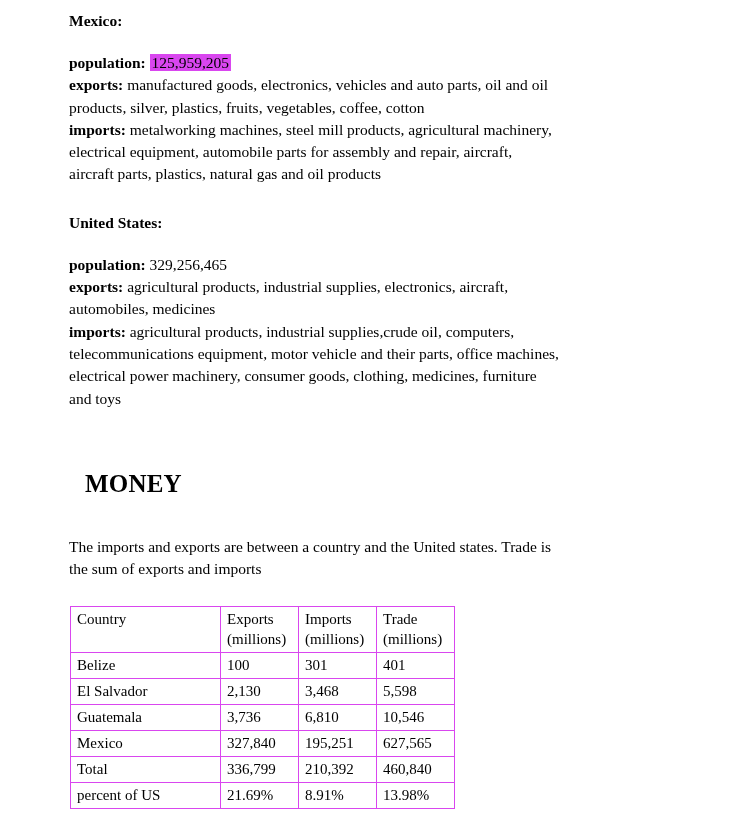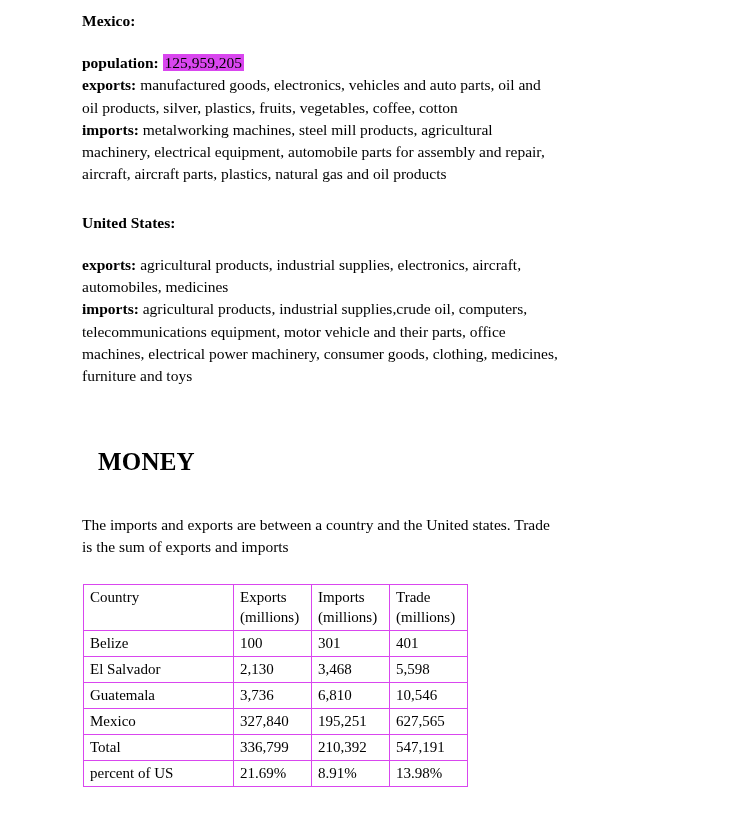--- a/index.html
+++ b/index.html
@@ -13,21 +13,21 @@
     font-family: "Liberation Serif", "DejaVu Serif", serif;
     color: #000000;
     overflow: hidden;
   }
   .page {
     position: relative;
     width: 616px;
     height: 816px;
     background: #ffffff;
     box-sizing: border-box;
-    padding: 10px 0 0 18px;
+    padding: 10px 0 0 5px;
   }
   .content {
     margin-left: 64px;
     margin-right: 56px;
   }
   .country-heading {
     font-weight: bold;
     font-size: 15.5px;
     line-height: 22px;
     margin: 0;
@@ -118,20 +118,24 @@
         </div>
       </div>
     </div>
 
     <div class="spacer-md"></div>
 
     <div>
       <div class="country-heading">United States:</div>
       <div class="spacer-sm"></div>
       <div class="fact-block">
+        <div class="fact-line">
+          <span class="fact-label">population:</span>
+          <span>329,256,465</span>
+        </div>
         <div class="fact-line">
           <span class="fact-label">exports:</span>
           <span>agricultural products, industrial supplies, electronics, aircraft, automobiles, medicines</span>
         </div>
         <div class="fact-line">
           <span class="fact-label">imports:</span>
           <span>agricultural products, industrial supplies,crude oil, computers, telecommunications equipment, motor vehicle and their parts, office machines, electrical power machinery, consumer goods, clothing, medicines, furniture and toys</span>
         </div>
       </div>
     </div>
@@ -192,21 +196,21 @@
           <tr>
             <td>Mexico</td>
             <td class="num">327,840</td>
             <td class="num">195,251</td>
             <td class="num">627,565</td>
           </tr>
           <tr>
             <td>Total</td>
             <td class="num">336,799</td>
             <td class="num">210,392</td>
-            <td class="num">547,191</td>
+            <td class="num">460,840</td>
           </tr>
           <tr>
             <td>percent of US</td>
             <td class="num">21.69%</td>
             <td class="num">8.91%</td>
             <td class="num">13.98%</td>
           </tr>
         </tbody>
       </table>
     </div>

